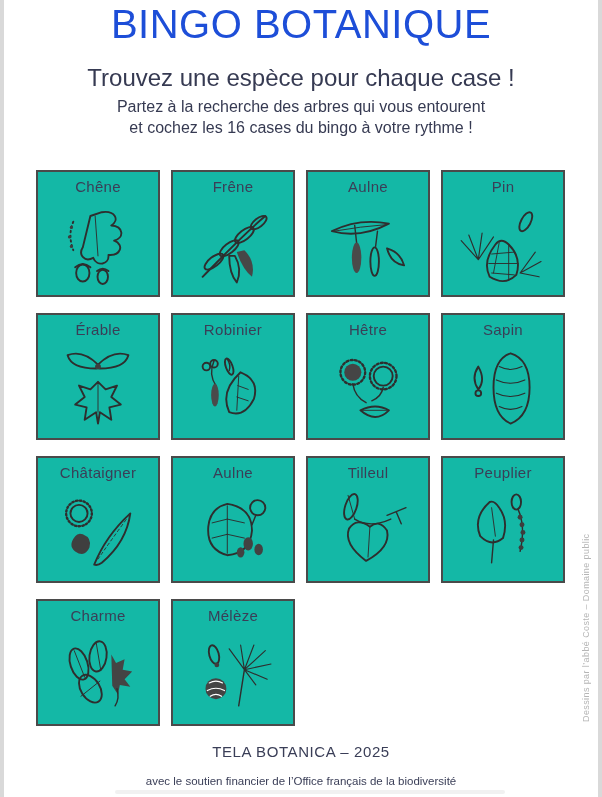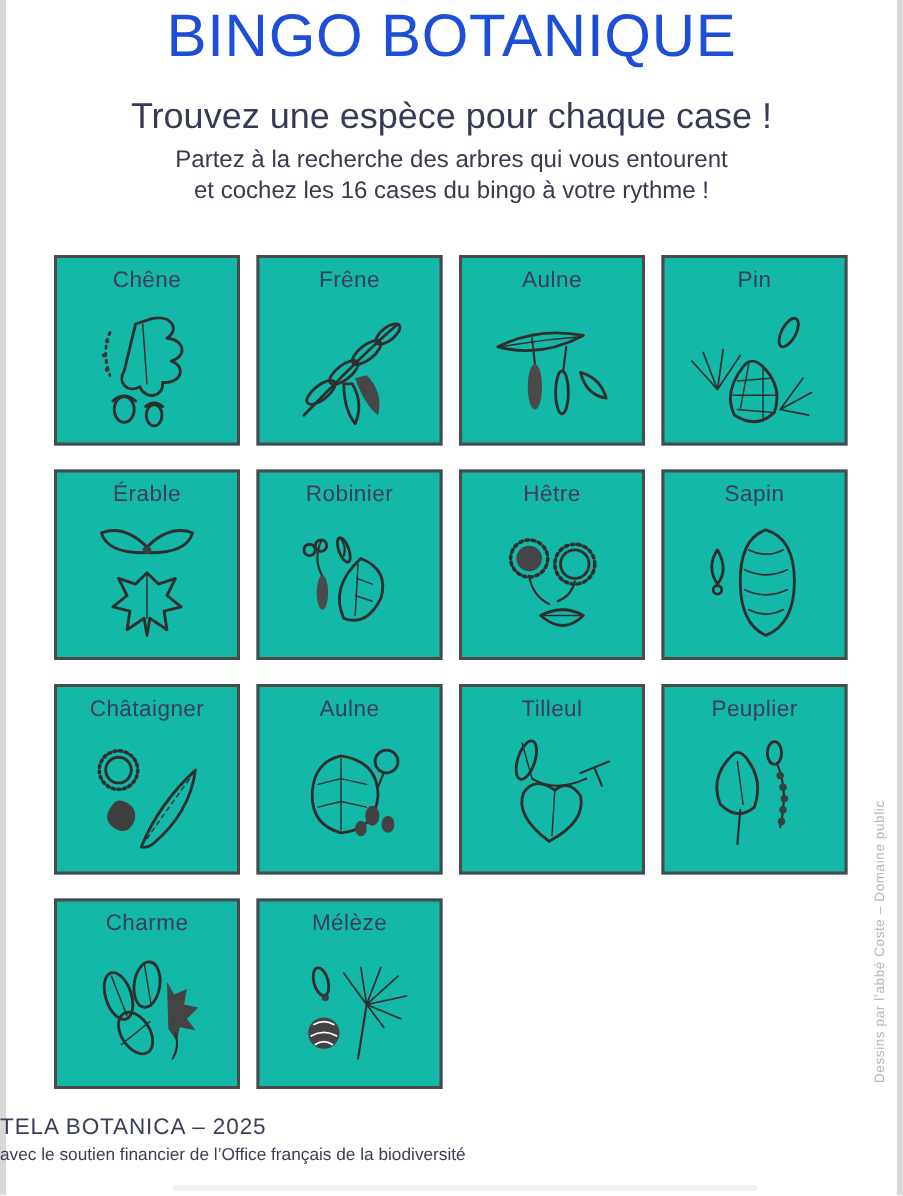--- a/index.html
+++ b/index.html
@@ -35,23 +35,23 @@
   }
   .cell-label{
     font-size:15px;font-weight:500;letter-spacing:.3px;color:#3a3e57;
     margin-top:6px;line-height:18px;
   }
   .cell-art{
     flex:1;width:102px;margin:1px 0 3px;
     stroke:#2e2e2e;fill:none;stroke-width:2;stroke-linecap:round;stroke-linejoin:round;
   }
 
-  .page-footer{position:absolute;top:743px;left:0;width:100%;color:#3a3e57;}
+  .page-footer{position:absolute;top:743px;left:0;width:100%;text-align:center;color:#3a3e57;}
   .footer-line1{font-size:15px;letter-spacing:.6px;}
-  .footer-line2{font-size:11.5px;margin-top:4px;}
+  .footer-line2{font-size:11.5px;margin-top:15px;}
 
   .credit-vertical{
     position:absolute;right:11px;top:466px;height:256px;
     writing-mode:vertical-rl;transform:rotate(180deg);
     font-size:9px;letter-spacing:.4px;color:#b5b5b5;white-space:nowrap;
   }
   .cutoff-logo-strip{
     position:absolute;left:115px;top:790px;width:390px;height:4px;
     background:#f1f1f1;border-radius:2px;
   }

